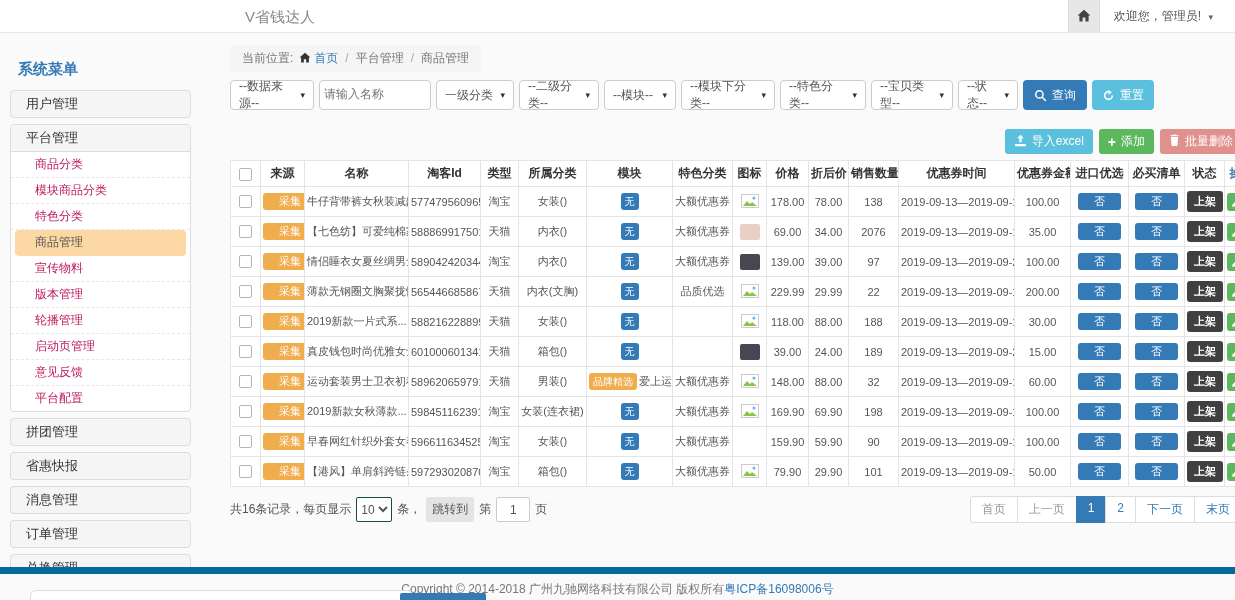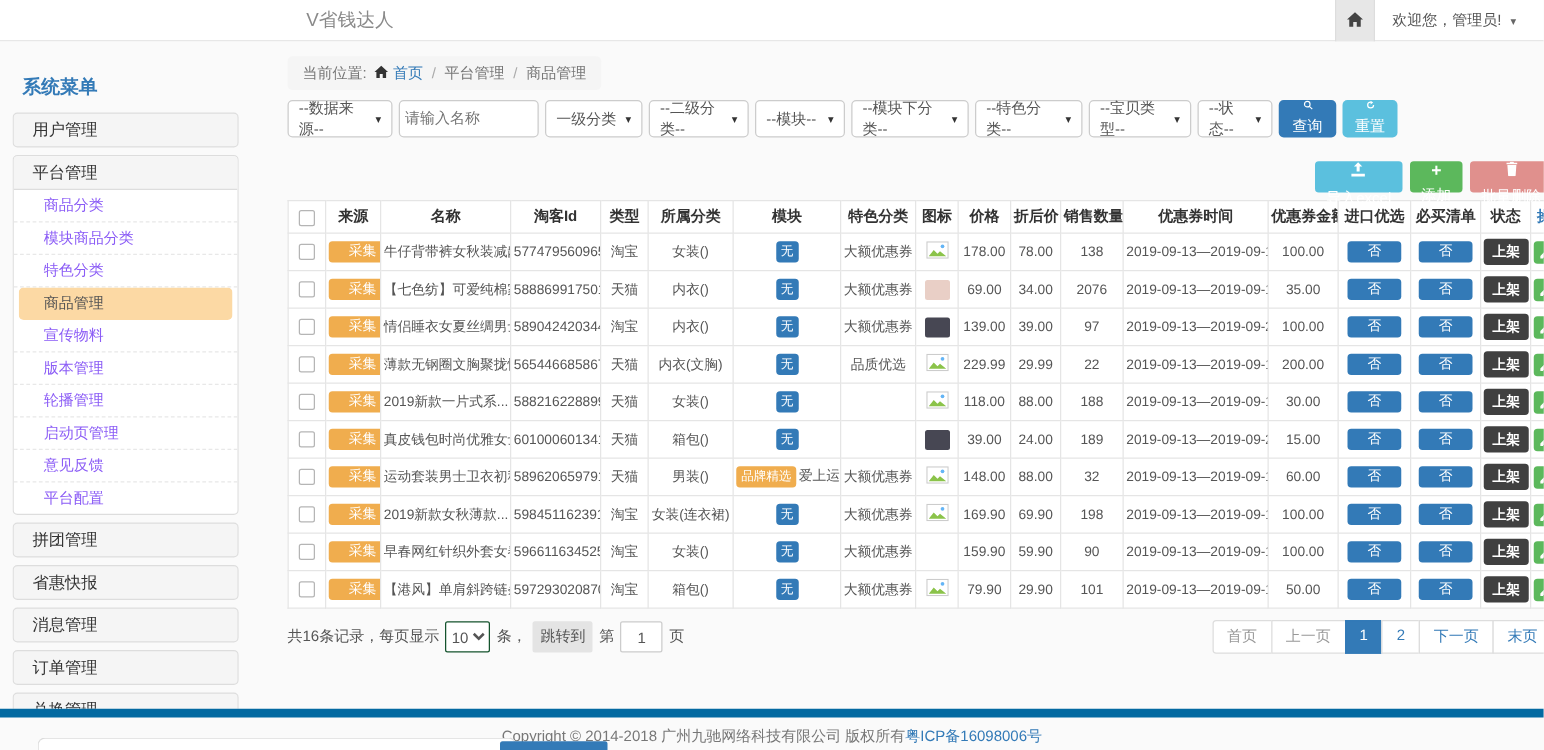--- a/index.html
+++ b/index.html
@@ -14,35 +14,35 @@
   .topbar-right { position:absolute; right:0; top:0; height:33px; display:flex; align-items:center; }
   .home-btn { width:32px; height:33px; background:#e7e7e7; border-left:1px solid #ddd; border-right:1px solid #ddd; display:flex; align-items:center; justify-content:center; cursor:pointer; }
   .welcome { padding:0 22px 0 14px; color:#555; cursor:pointer; }
   .welcome .caret { font-size:9px; color:#666; margin-left:4px; }
   
   .sidebar { position:absolute; left:10px; top:50px; width:181px; height:518px; overflow:hidden; z-index:1; }
   .sidebar-title { color:#337ab7; font-size:15px; font-weight:bold; padding:10px 8px 11px; }
   .menu-group { background:#f5f5f5; border:1px solid #ddd; border-radius:4px; padding:5px 15px; color:#333; font-size:13px; margin-bottom:6px; cursor:pointer; line-height:16px; }
   .menu-panel { border:1px solid #ddd; border-radius:4px; margin-bottom:6px; background:#fff; overflow:hidden; }
   .menu-panel .menu-group { border:none; border-bottom:1px solid #ddd; border-radius:0; margin:0; }
-  .submenu-item { padding:5px 8px 5px 24px; color:#8b5cf6; border-bottom:1px dashed #e8e8e8; cursor:pointer; line-height:15px; }
+  .submenu-item { padding:5px 8px 5px 24px; color:#be185d; border-bottom:1px dashed #e8e8e8; cursor:pointer; line-height:15px; }
   .submenu-item:last-child { border-bottom:none; }
   .submenu-item.active { background:#fcd9a4; border-radius:4px; margin:0 4px; padding-left:20px; color:#555; border-bottom:1px dashed transparent; }
   
   .main { position:absolute; left:230px; top:45px; width:1012px; z-index:1; }
   .breadcrumb { display:inline-block; background:#f5f5f5; border-radius:4px; padding:5px 12px; color:#777; }
   .breadcrumb .bc-home { color:#337ab7; cursor:pointer; }
   .breadcrumb .sep { margin:0 7px; color:#aaa; }
   .breadcrumb svg { vertical-align:-1px; margin:0 3px 0 6px; }
   
   .filters { display:flex; margin-top:8px; gap:5px; align-items:center; }
   .sel { height:30px; border:1px solid #ccc; border-radius:4px; background:#fff; display:flex; align-items:center; justify-content:space-between; padding:0 8px; color:#555; cursor:pointer; flex:none; }
   .sel .caret { font-size:9px; color:#333; margin-left:5px; }
   .name-input { height:30px; border:1px solid #ccc; border-radius:4px; padding:0 4px; width:112px; color:#555; font-family:Liberation Mono, monospace; font-size:12px; flex:none; }
-  .btn { border:none; border-radius:4px; color:#fff; display:inline-flex; align-items:center; gap:5px; cursor:pointer; font-size:12px; font-family:inherit;flex-direction:column; }
+  .btn { border:none; border-radius:4px; color:#fff; display:inline-flex; align-items:center; gap:5px; cursor:pointer; font-size:12px; font-family:inherit; }
   .btn-search { background:#337ab7; height:30px; padding:0 11px; }
   .btn-reset  { background:#5bc0de; height:30px; padding:0 10px; }
   
   .actions { display:flex; justify-content:flex-end; gap:6px; margin-top:19px; }
   .actions .btn { height:25px; padding:0 9px; border-radius:3px; }
   .btn-import { background:#5bc0de; }
   .btn-add    { background:#5cb85c; }
   .btn-add .plus { font-size:14px; font-weight:bold; line-height:1; }
   .btn-batch  { background:#e0908d; }
   

